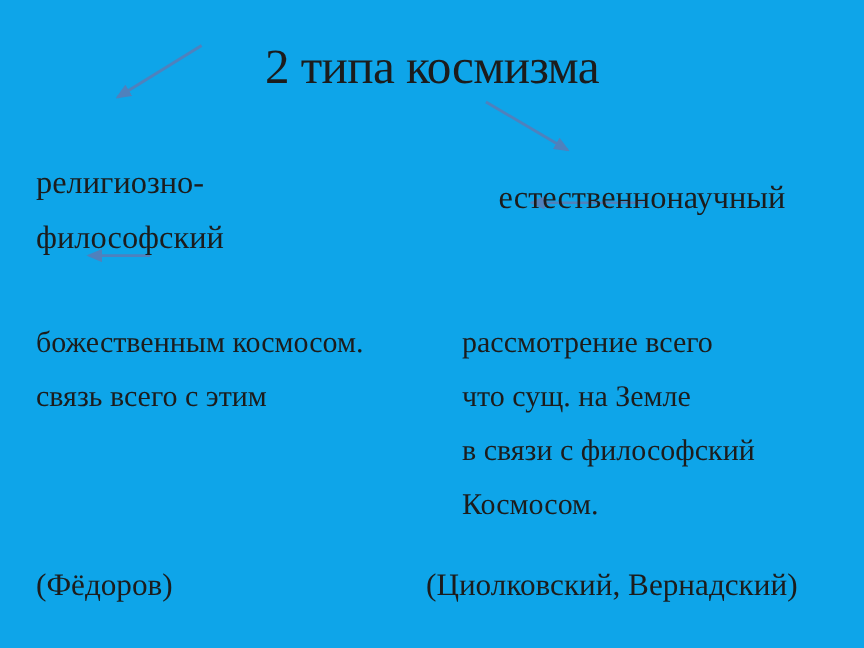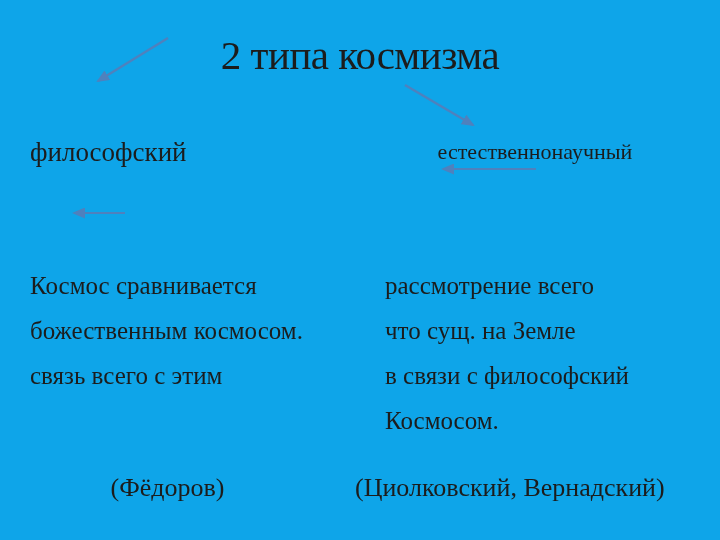--- a/index.html
+++ b/index.html
@@ -39,24 +39,24 @@
     position: absolute;
     left: 30px;
     top: 129px;
     font-size: 27px;
     line-height: 46px;
     white-space: nowrap;
   }
   .heading-right {
     position: absolute;
     left: 370px;
-    top: 129px;
+    top: 141px;
     width: 330px;
     text-align: center;
-    font-size: 22px;
+    font-size: 27px;
     line-height: 46px;
     white-space: nowrap;
   }
   .body-left {
     position: absolute;
     left: 30px;
     top: 263px;
     font-size: 25px;
     line-height: 45px;
     white-space: nowrap;
@@ -69,21 +69,20 @@
     text-align: left;
     font-size: 25px;
     line-height: 45px;
     white-space: nowrap;
   }
   .caption-left {
     position: absolute;
     left: 30px;
     top: 472px;
     width: 275px;
-    text-align: center;
     font-size: 26px;
     line-height: 32px;
     white-space: nowrap;
   }
   .caption-right {
     position: absolute;
     left: 355px;
     top: 472px;
     width: 340px;
     text-align: left;
@@ -105,27 +104,27 @@
     </defs>
     <line x1="168" y1="38" x2="98" y2="81" stroke="#4f81bd" stroke-width="2.4" marker-end="url(#arrowhead)"></line>
     <line x1="405" y1="85" x2="473" y2="125" stroke="#4f81bd" stroke-width="2.4" marker-end="url(#arrowhead)"></line>
     <line x1="125" y1="213" x2="74" y2="213" stroke="#4f81bd" stroke-width="2.2" marker-end="url(#arrowhead)"></line>
     <line x1="536" y1="169" x2="443" y2="169" stroke="#4f81bd" stroke-width="2.2" marker-end="url(#arrowhead)"></line>
   </svg>
 
   <div class="slide-title">2 типа космизма</div>
 
   <div class="heading-left">
+    <div>религиозно-</div>
     <div>философский</div>
   </div>
 
   <div class="heading-right">естественнонаучный</div>
 
   <div class="body-left">
-    <div>Космос сравнивается</div>
     <div>божественным космосом.</div>
     <div>связь всего с этим</div>
   </div>
 
   <div class="body-right">
     <div>рассмотрение всего</div>
     <div>что сущ. на Земле</div>
     <div>в связи с философский</div>
     <div>Космосом.</div>
   </div>

